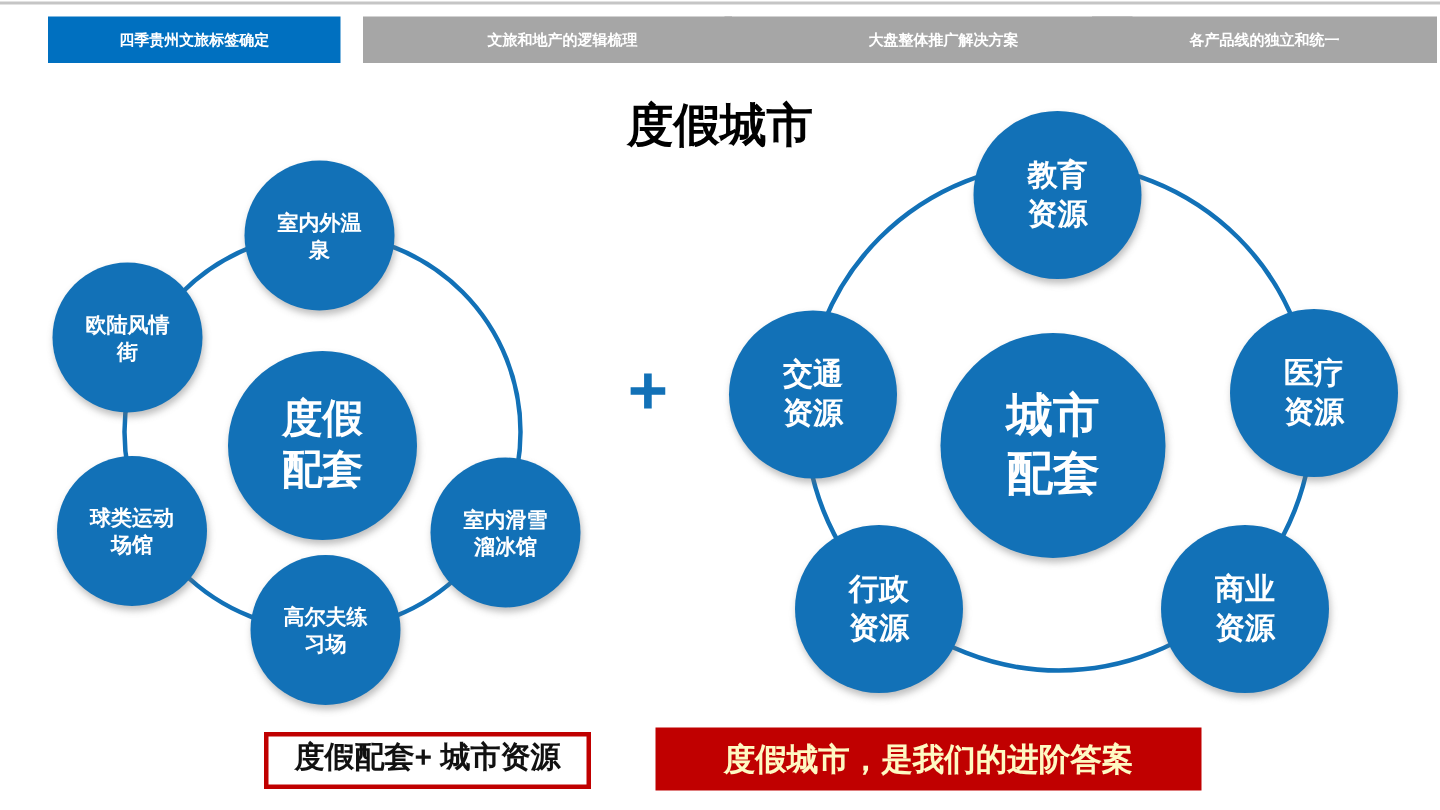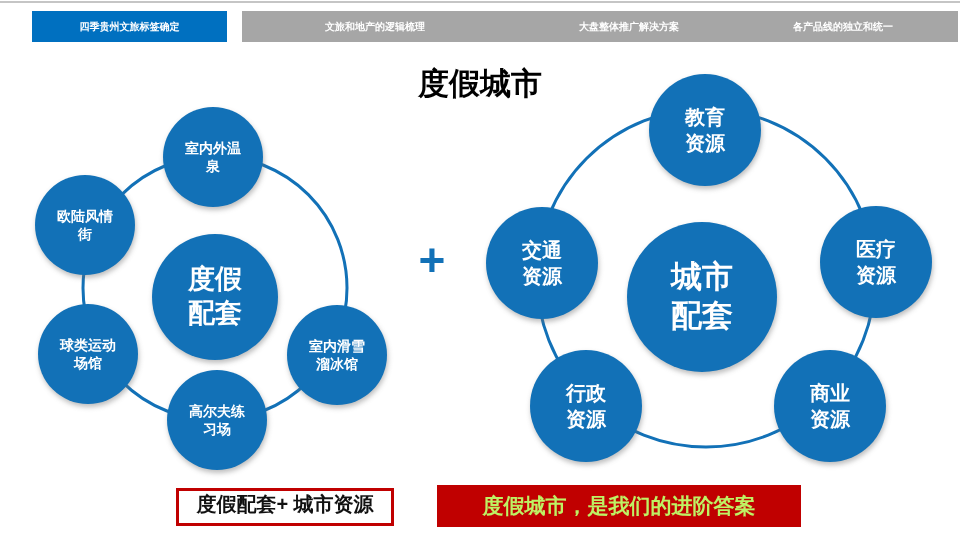--- a/index.html
+++ b/index.html
@@ -80,21 +80,21 @@
   
   .formula-box{
     position:absolute;left:176px;top:488px;width:218px;height:38px;
     box-sizing:border-box;background:#ffffff;
     border:3px solid var(--highlight-red,#C00000);
     display:flex;align-items:flex-start;justify-content:center;
     font-size:20px;font-weight:bold;color:#111111;
   }
   .answer-box{
     position:absolute;left:437px;top:485px;width:364px;height:42px;
-    background:var(--highlight-red,#C00000);color:#bef264;
+    background:var(--highlight-red,#C00000);color:#fef9c3;
     display:flex;align-items:center;justify-content:center;
     font-size:21px;font-weight:bold;
   }
 </style>
 </head>
 <body>
 
 <div class="slide">
 
   <div class="top-line"></div>

